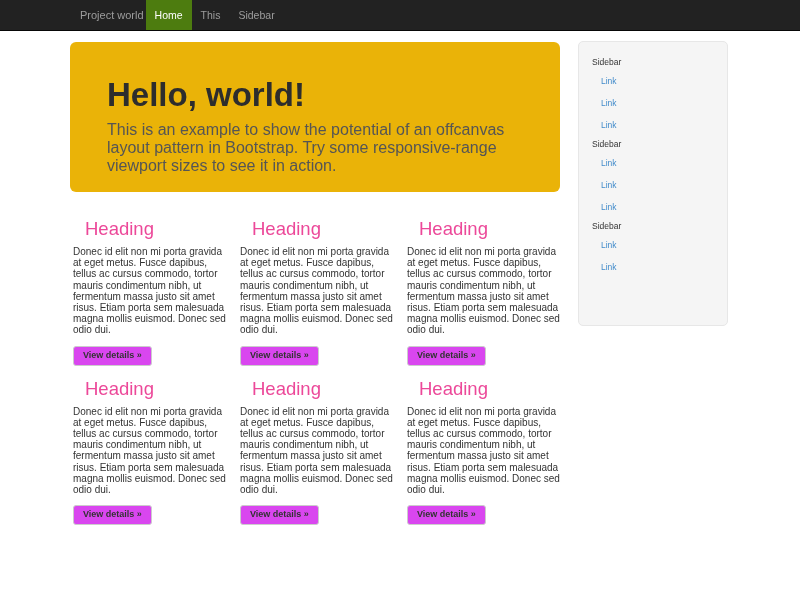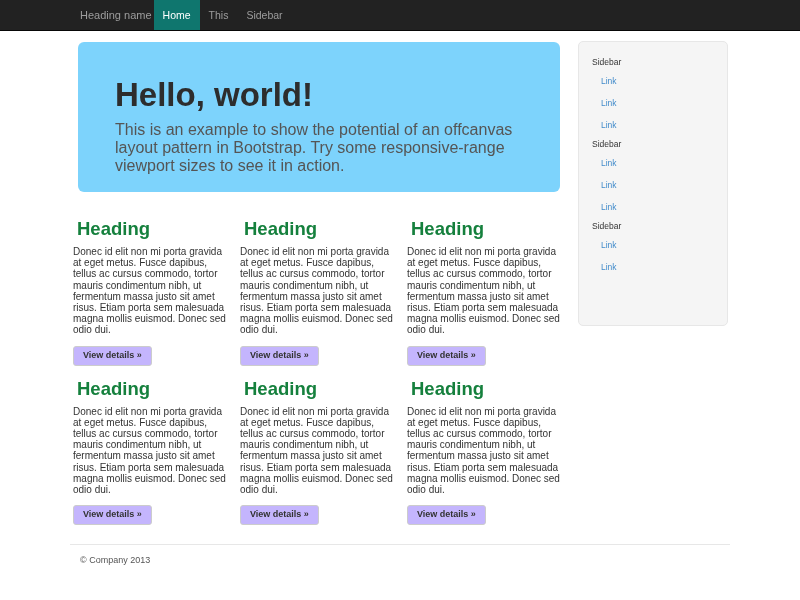--- a/index.html
+++ b/index.html
@@ -19,58 +19,58 @@
   }
   .brand {
     color: #9d9d9d; font-size: 11px; line-height: 30px;
     margin-right: 2px; white-space: nowrap; cursor: pointer;
   }
   .nav { display: flex; list-style: none; margin: 0; padding: 0; }
   .nav-item {
     font-size: 10.5px; line-height: 30px; padding: 0 9px;
     color: #9d9d9d; cursor: pointer; white-space: nowrap;
   }
-  .nav-item.active { background: #0f766e; color: #fff; }
+  .nav-item.active { background: #4d7c0f; color: #fff; }
 
   
   .container { width: 660px; margin-left: 70px; }
   .content-row { display: flex; gap: 18px; margin-top: 11px; }
   .main-col { width: 490px; flex: none; }
 
   
   .jumbotron {
-    height: 150px; background: #7dd3fc; border-radius: 6px;
-    padding: 36px 30px 0 37px; margin-bottom: 14px; margin-left: 8px;
+    height: 150px; background: #eab308; border-radius: 6px;
+    padding: 36px 30px 0 37px; margin-bottom: 14px;
   }
   .jumbotron h1 {
     margin: 0; font-size: 33px; line-height: 1.05;
     font-weight: bold; color: #2d2d2d;
   }
   .jumbotron p {
     margin: 8px 0 0; font-size: 16px; line-height: 18px;
     color: #555; max-width: 420px;
   }
 
   
   .cards {
     display: grid;
     grid-template-columns: repeat(3, 163px);
     column-gap: 4px;
   }
   .card { padding-left: 3px; }
   .card h2 {
-    margin: 13px 4px 0; font-size: 18.5px; line-height: 20px;
-    font-weight: 700; color: #15803d;
+    margin: 13px 12px 0; font-size: 18.5px; line-height: 20px;
+    font-weight: 400; color: #ec4899;
   }
   .card p {
     margin: 7px 0 8px; width: 154px;
     font-size: 10px; line-height: 11.2px; color: #333;
   }
   .btn {
-    display: inline-block; background: #c4b5fd;
+    display: inline-block; background: #d946ef;
     border: 1px solid #ccc; border-radius: 3px;
     padding: 4px 9px; font-size: 9px; line-height: 1.1;
     font-weight: bold; color: #333; cursor: pointer;
     font-family: inherit;
   }
 
   
   .sidebar {
     width: 150px; height: 285px; flex: none; margin-top: -1px;
     background: #f5f5f5; border: 1px solid #e7e7e7; border-radius: 5px;
@@ -87,21 +87,21 @@
   .footer {
     margin-top: 19px; border-top: 1px solid #e7e7e7;
     padding: 10px 0 0 10px;
   }
   .footer p { margin: 0; font-size: 9px; color: #555; }
 </style>
 </head>
 <body>
 
 <header class="navbar">
-  <span class="brand">Heading name</span>
+  <span class="brand">Project world</span>
   <ul class="nav">
     <li class="nav-item active">Home</li>
     <li class="nav-item">This</li>
     <li class="nav-item">Sidebar</li>
   </ul>
 </header>
 
 <div class="container">
   <div class="content-row">
 
@@ -168,16 +168,13 @@
       </div>
       <div class="sb-group">
         <p class="sb-heading">Sidebar</p>
         <a class="sb-link">Link</a>
         <a class="sb-link">Link</a>
       </div>
     </aside>
 
   </div>
 
-  <footer class="footer">
-    <p>© Company 2013</p>
-  </footer>
 </div>
 
 </body></html>

